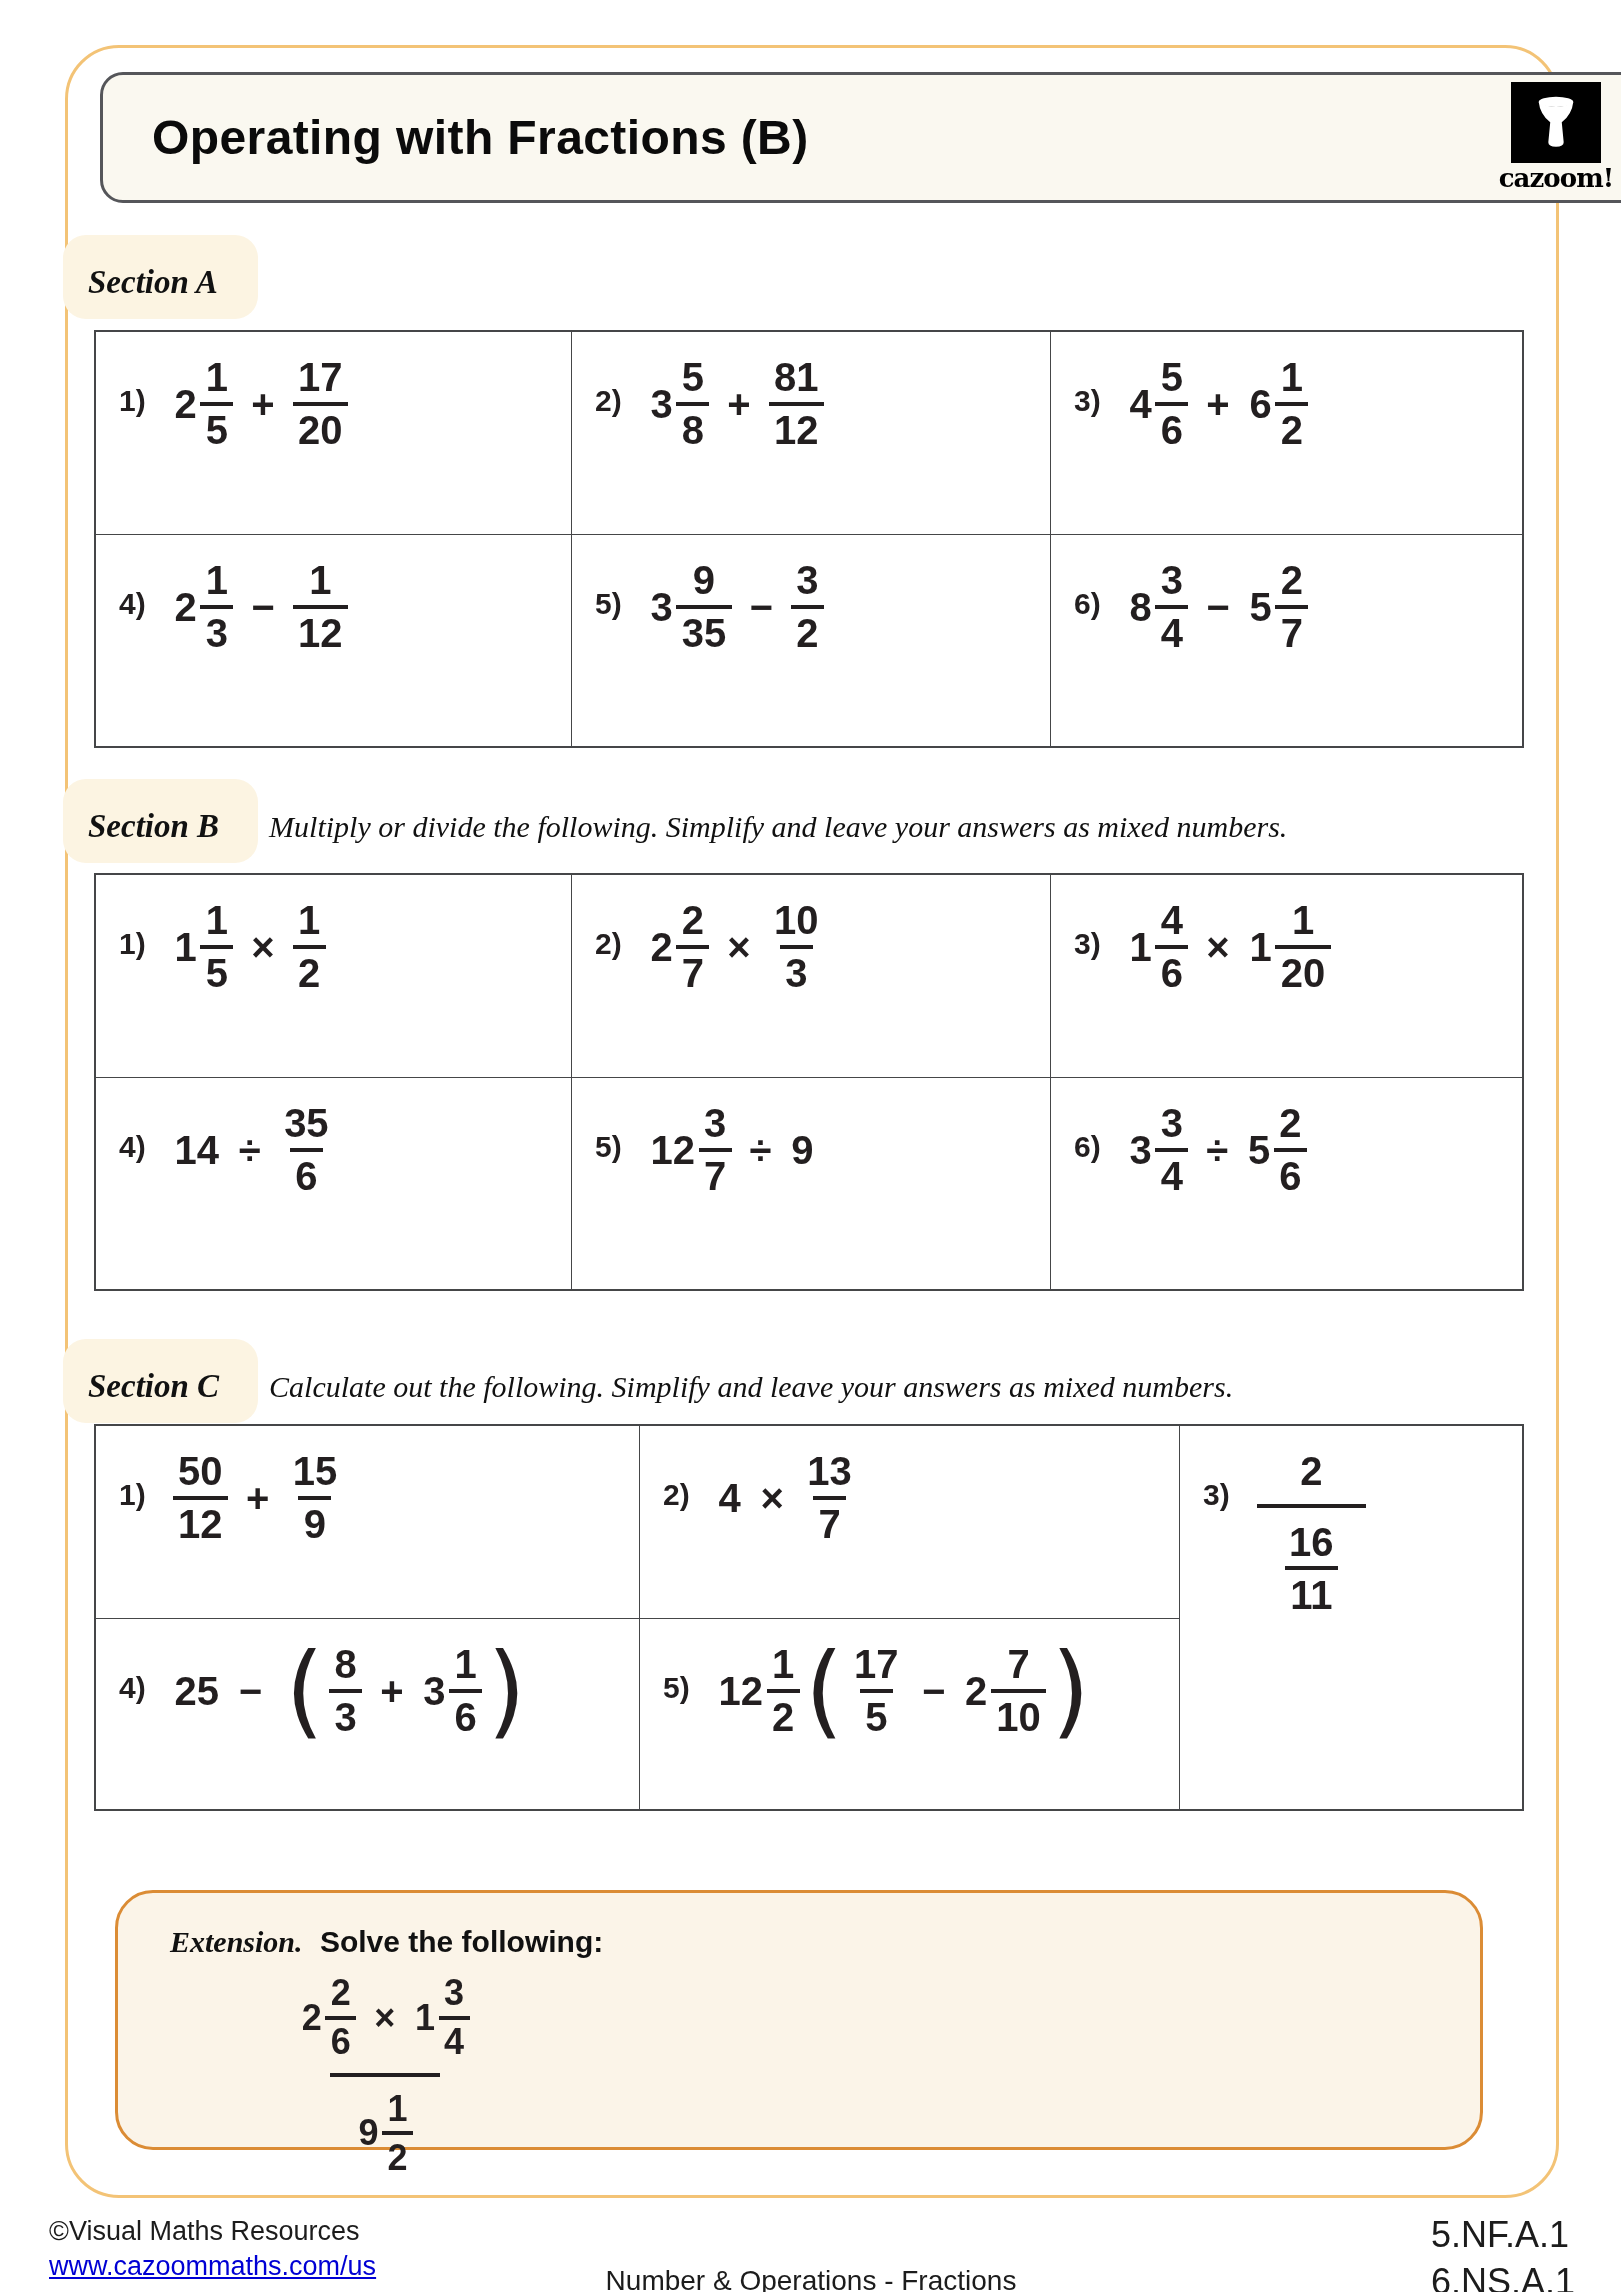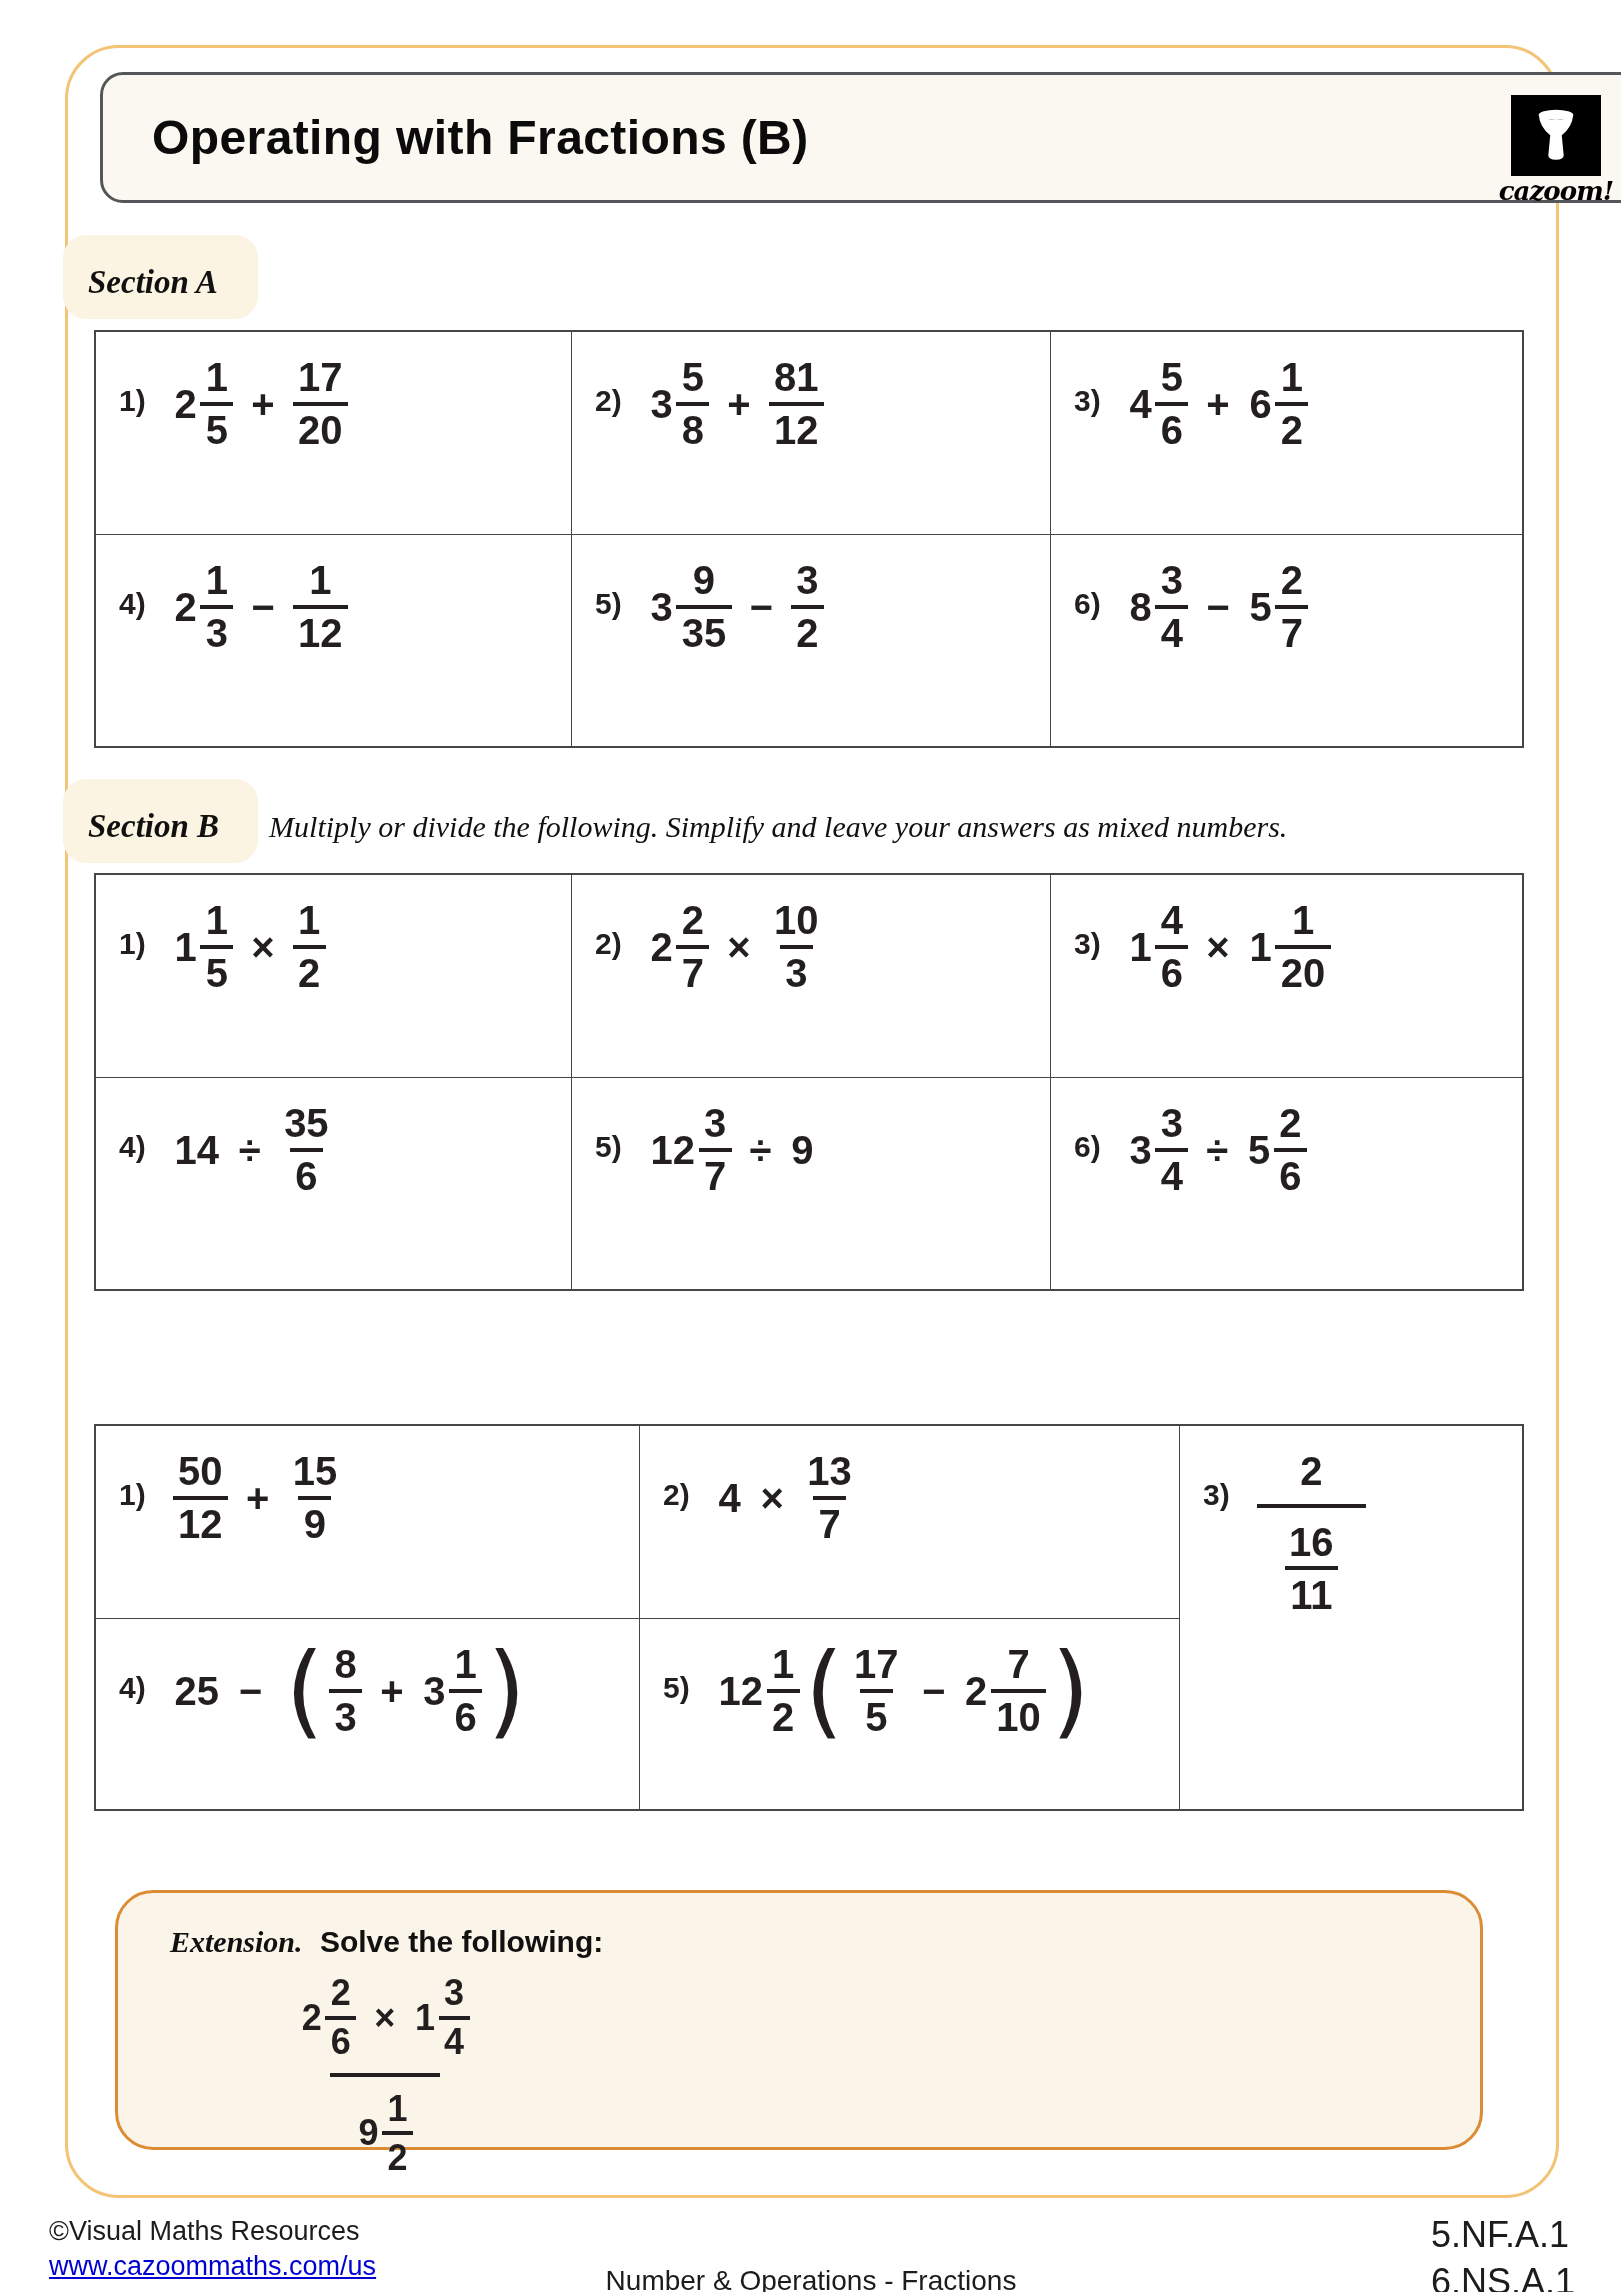--- a/index.html
+++ b/index.html
@@ -9,21 +9,21 @@
 
   
   .frame { position:absolute; left:65px; top:45px; width:1494px; height:2153px;
            border:3.6px solid #F3C376; border-radius:54px; }
 
   
   .title-box { position:absolute; left:100px; top:72px; width:1550px; height:131px;
                background:#FAF8F0; border:3.6px solid #55565A; border-radius:23px;
                display:flex; align-items:center; }
   .title-box h1 { font-size:48px; font-weight:700; margin-left:49px; letter-spacing:0.4px; color:#0b0b0b; }
-  .logo { position:absolute; right:32px; top:20px; width:118px; text-align:center;font-style:italic; }
+  .logo { position:absolute; right:32px; top:7px; width:118px; text-align:center; }
   .logo-box { width:90px; height:81px; background:#000; margin:0 auto;
               display:flex; align-items:center; justify-content:center; }
   .logo-text { font-family:"DejaVu Serif", serif; font-weight:700; font-size:26px;
                letter-spacing:-0.9px; color:#000; }
 
   
   .sec-head { position:absolute; left:88px; display:flex; align-items:baseline; }
   .sec-head .blob { position:absolute; left:-25px; top:-29px; width:195px; height:84px;
                     background:#FCF4E2; border-radius:23px; }
   .sec-head .lbl { position:relative; font-family:"Liberation Serif", serif; font-style:italic;
@@ -313,20 +313,25 @@
             <span class="whole">5</span>
             <span class="fr">
               <span class="fn">2</span>
               <span class="fd">6</span>
             </span>
           </span>
         </span>
       </div>
     </div>
 
+  <div class="sec-head sh-c">
+    <span class="blob"></span>
+    <span class="lbl">Section C</span>
+    <span class="ins">Calculate out the following. Simplify and leave your answers as mixed numbers.</span>
+  </div>
   <div class="grid grid-c">
       <div class="cell">
         <span class="pnum">1)</span>
         <span class="expr">
           <span class="fr">
             <span class="fn">50</span>
             <span class="fd">12</span>
           </span>
           <span class="op">+</span>
           <span class="fr">

